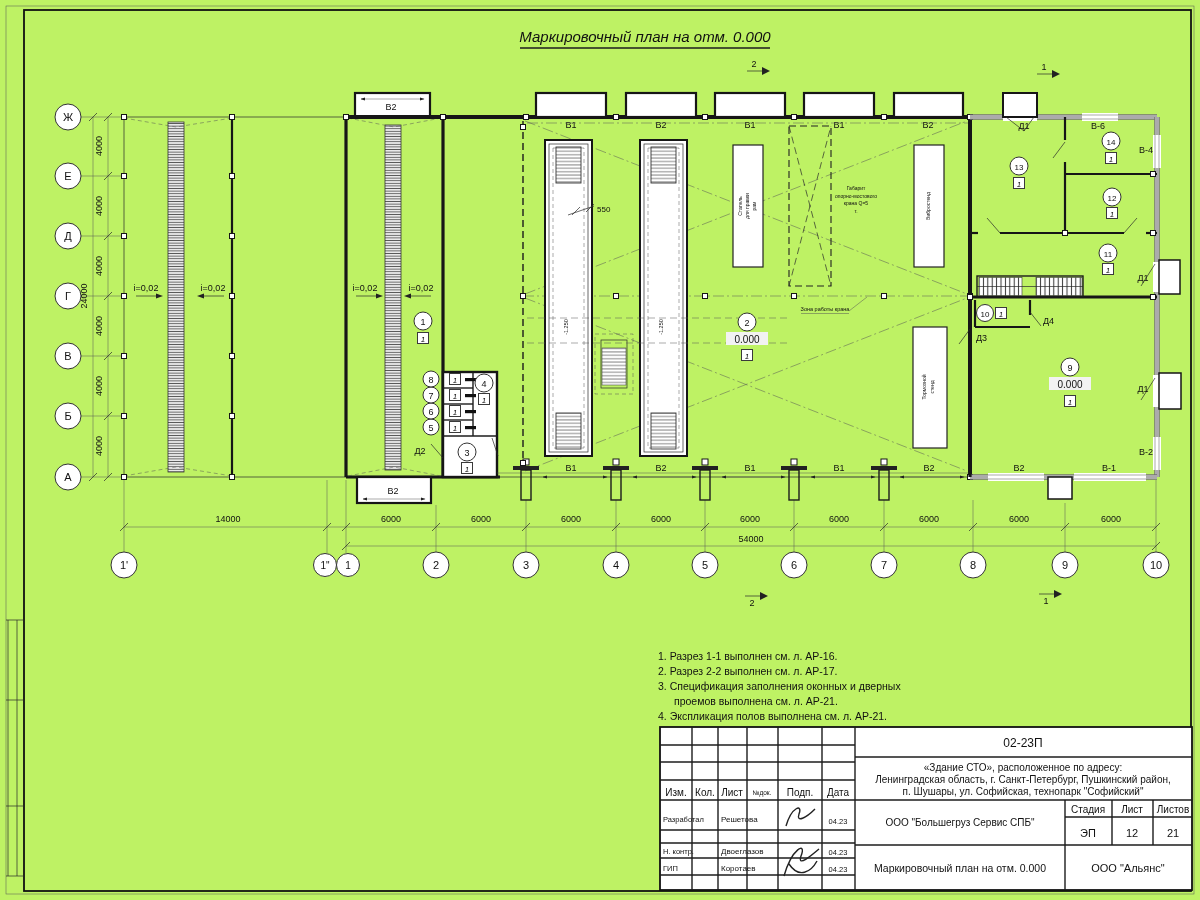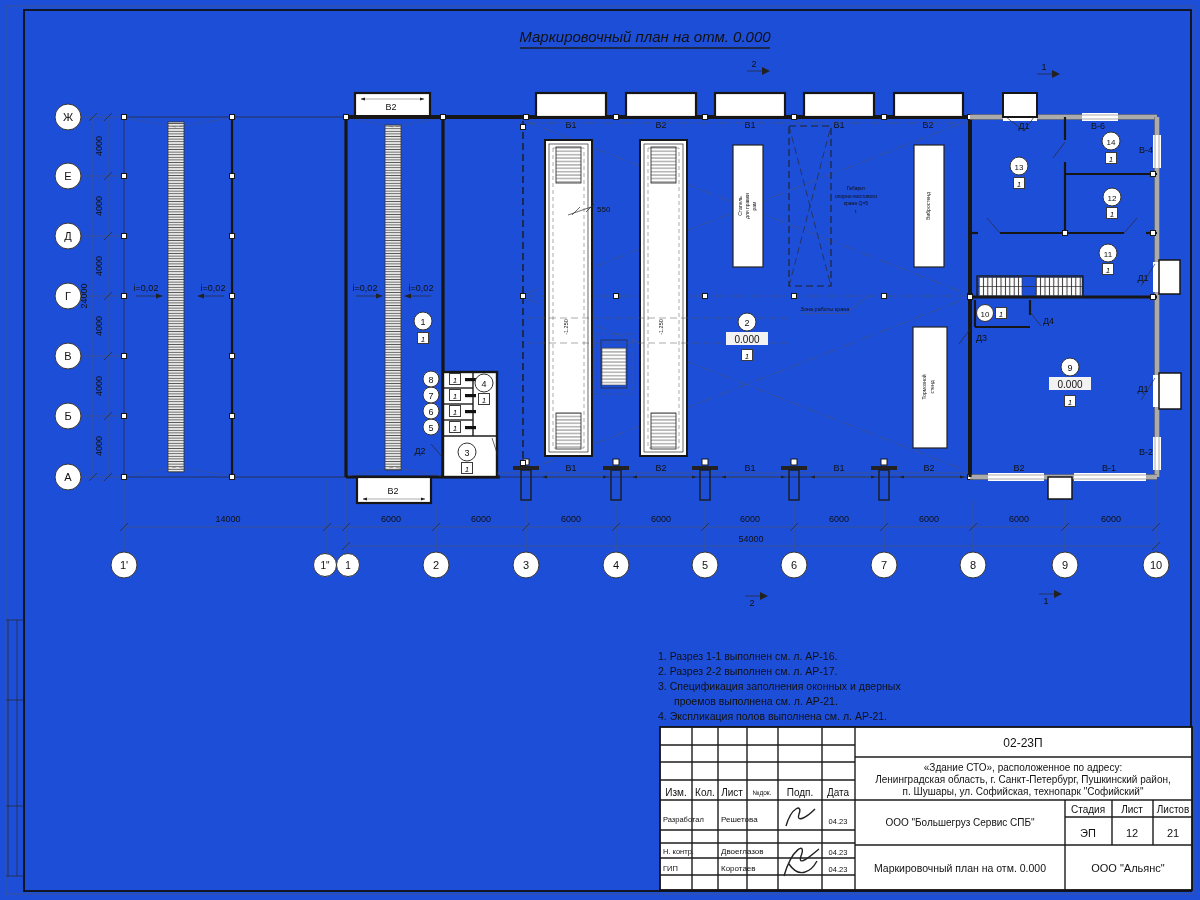--- a/index.html
+++ b/index.html
@@ -1,16 +1,16 @@
 <!DOCTYPE html>
 <html><head>
 <meta charset="utf-8">
 <style>
   html,body{margin:0;padding:0;background:#e8e8e8;}
-  #sheet{position:relative;width:1200px;height:900px;background:#1d4ed8;overflow:hidden;}
+  #sheet{position:relative;width:1200px;height:900px;background:#bef264;overflow:hidden;}
   svg{position:absolute;left:0;top:0;}
   text{font-family:"Liberation Sans",sans-serif;fill:#111;}
   .thin{stroke:#2a2a2a;stroke-width:.7;fill:none}
   .hair{stroke:#555;stroke-width:.5;fill:none}
   .med{stroke:#1c1c1c;stroke-width:1.4;fill:none}
   .w2{stroke:#161616;stroke-width:2.2;fill:none}
   .wall{stroke:#161616;stroke-width:3.2;fill:none}
   .wall4{stroke:#161616;stroke-width:4;fill:none}
   .gray{stroke:#ababab;stroke-width:5;fill:none}
   .dash{stroke-dasharray:7 4}

